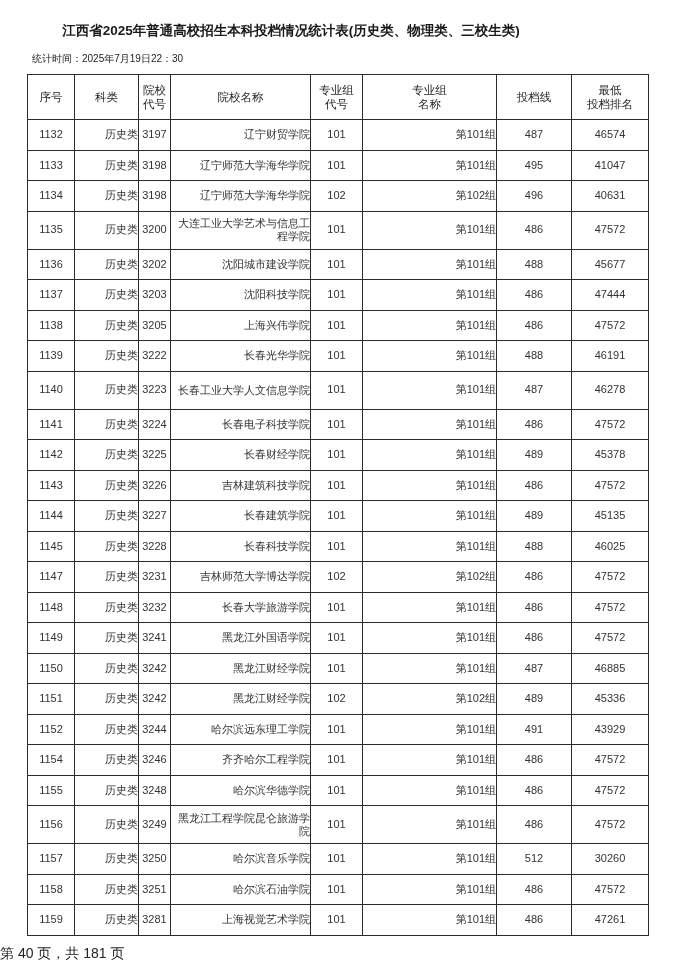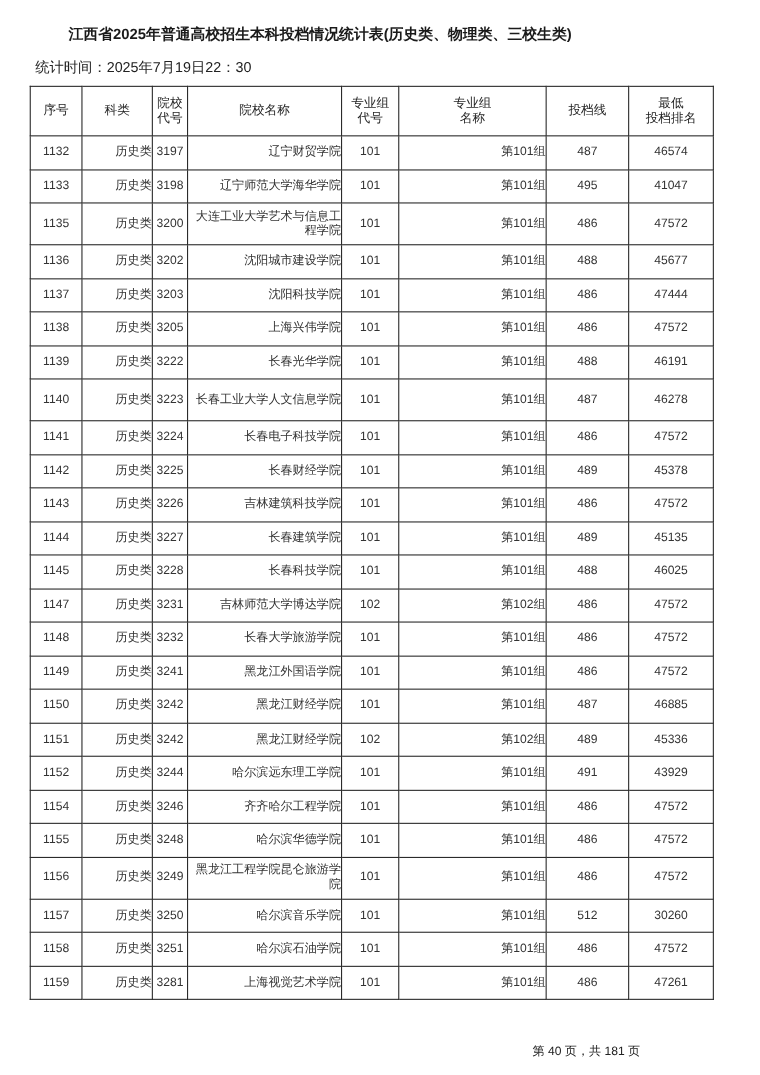--- a/index.html
+++ b/index.html
@@ -25,21 +25,21 @@
     text-align: center;
     font-size: 13.5px;
     font-weight: bold;
     letter-spacing: 0px;
     margin: 0;
     padding-top: 22px;
     color: #1a1a1a;
     font-family: "Liberation Sans", "DejaVu Sans", sans-serif;
   }
   .stat-time {
-    font-size: 13px;
+    font-size: 10px;
     color: #222222;
     margin: 0;
     padding-left: 32px;
     padding-top: 12px;
     font-family: "Liberation Sans", "DejaVu Sans", sans-serif;
   }
   .table-wrap {
     padding-left: 27px;
     padding-right: 43px;
     padding-top: 8px;
@@ -105,22 +105,22 @@
   }
   tbody tr { height: 30.5px; }
   tbody tr.two-line { height: 38px; }
   tbody tr.two-line td.school { line-height: 1.18; }
 
   .footer {
     position: absolute;
     left: 0;
     right: 0;
     bottom: 14px;
-    text-align: right;
-    font-size: 11px;
+    text-align: left;
+    font-size: 14px;
     color: #222222;
     font-family: "Liberation Sans", "DejaVu Sans", sans-serif;
   }
 </style>
 </head>
 <body>
 
 <div class="page">
 
   <h1 class="doc-title">江西省2025年普通高校招生本科投档情况统计表(历史类、物理类、三校生类)</h1>
@@ -177,20 +177,30 @@
           <tr>
             <td class="seq">1133</td>
             <td class="cat">历史类</td>
             <td class="code">3198</td>
             <td class="school">辽宁师范大学海华学院</td>
             <td class="grpcode">101</td>
             <td class="grpname">第101组</td>
             <td class="line">495</td>
             <td class="rank">41047</td>
           </tr>
+          <tr>
+            <td class="seq">1134</td>
+            <td class="cat">历史类</td>
+            <td class="code">3198</td>
+            <td class="school">辽宁师范大学海华学院</td>
+            <td class="grpcode">102</td>
+            <td class="grpname">第102组</td>
+            <td class="line">496</td>
+            <td class="rank">40631</td>
+          </tr>
           <tr class="two-line">
             <td class="seq">1135</td>
             <td class="cat">历史类</td>
             <td class="code">3200</td>
             <td class="school">大连工业大学艺术与信息工程学院</td>
             <td class="grpcode">101</td>
             <td class="grpname">第101组</td>
             <td class="line">486</td>
             <td class="rank">47572</td>
           </tr>

